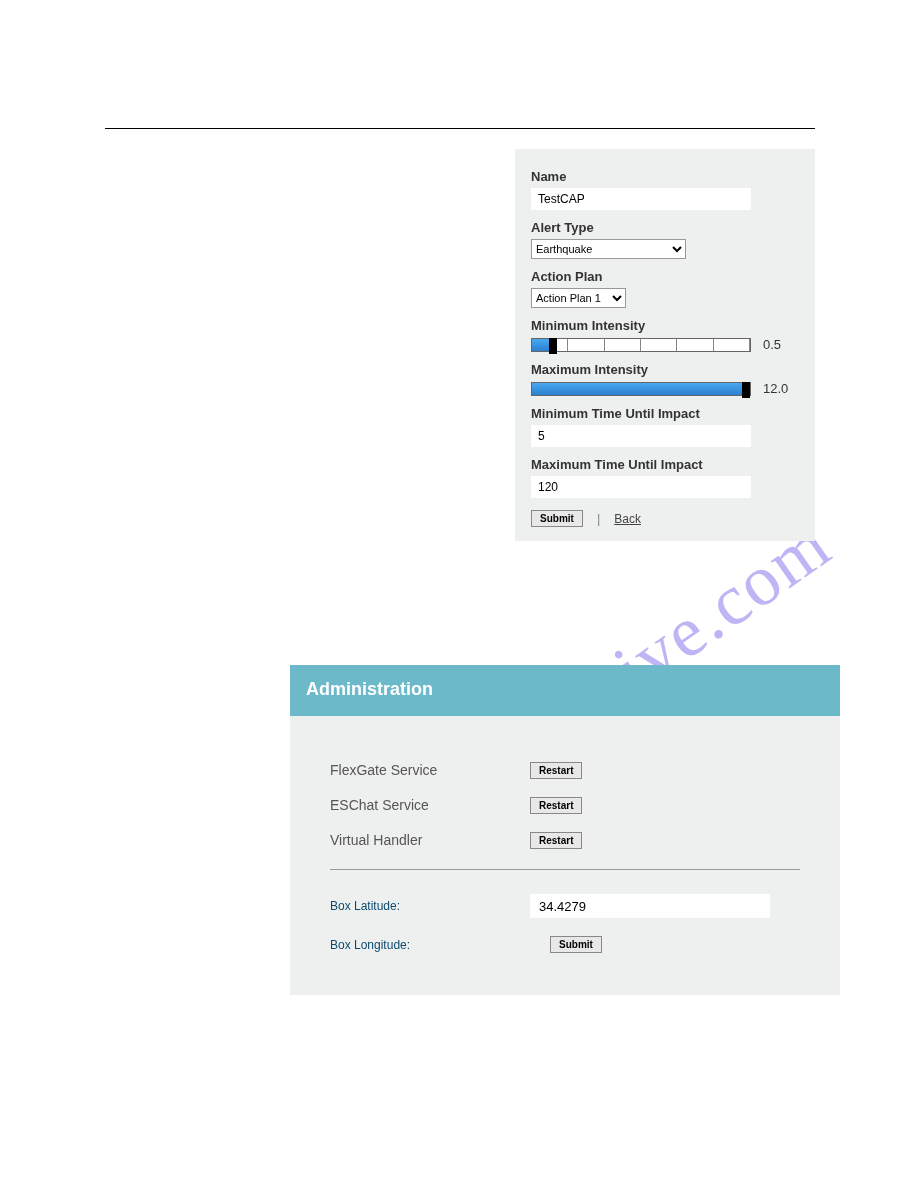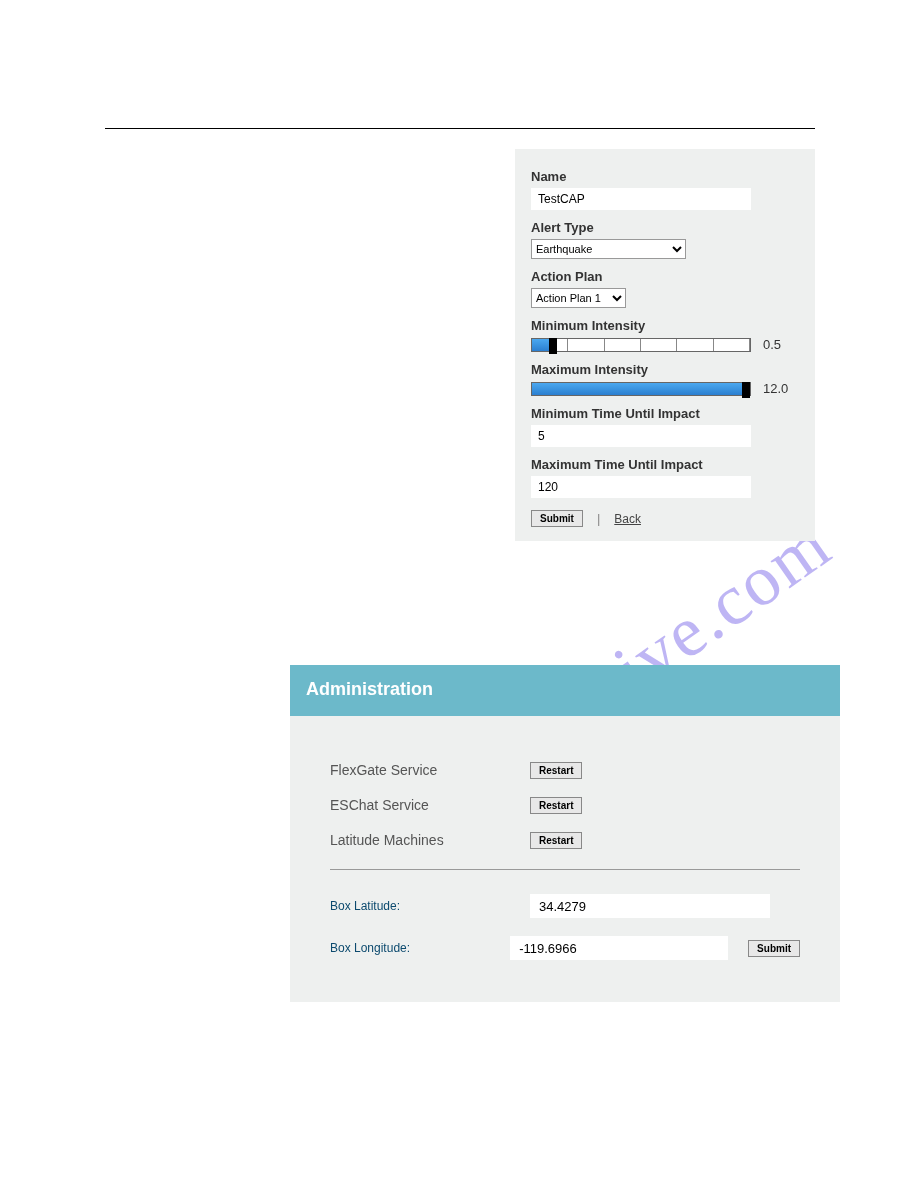--- a/index.html
+++ b/index.html
@@ -251,28 +251,27 @@
     <div class="admin-body">
       <div class="svc-row">
         <span class="svc-label">FlexGate Service</span>
         <button class="btn">Restart</button>
       </div>
       <div class="svc-row">
         <span class="svc-label">ESChat Service</span>
         <button class="btn">Restart</button>
       </div>
       <div class="svc-row">
-        <span class="svc-label">Latitude Machines</span>
+        <span class="svc-label">Virtual Handler</span>
         <button class="btn">Restart</button>
       </div>
       <hr class="admin-hr">
       <div class="coord-row">
         <span class="coord-label">Box Latitude:</span>
         <input class="coord-input" value="34.4279" style="">
       </div>
       <div class="coord-row">
         <span class="coord-label">Box Longitude:</span>
-        <input class="coord-input" value="-119.6966" style="">
         <button class="btn coord-submit">Submit</button>
       </div>
     </div>
   </div>
 </div>
 
 </body></html>

